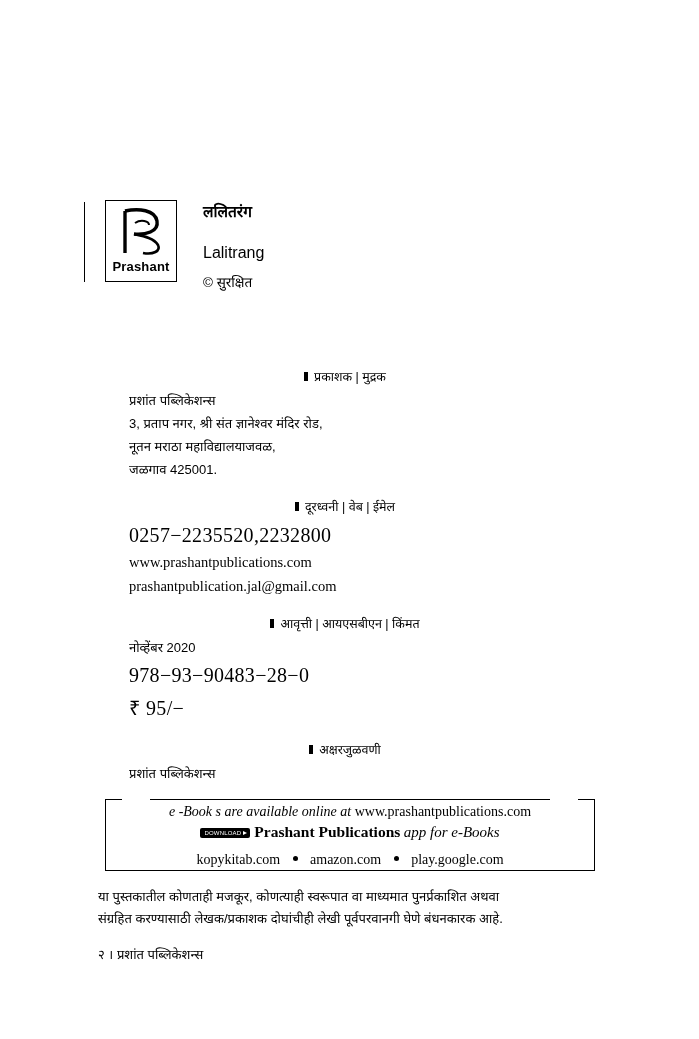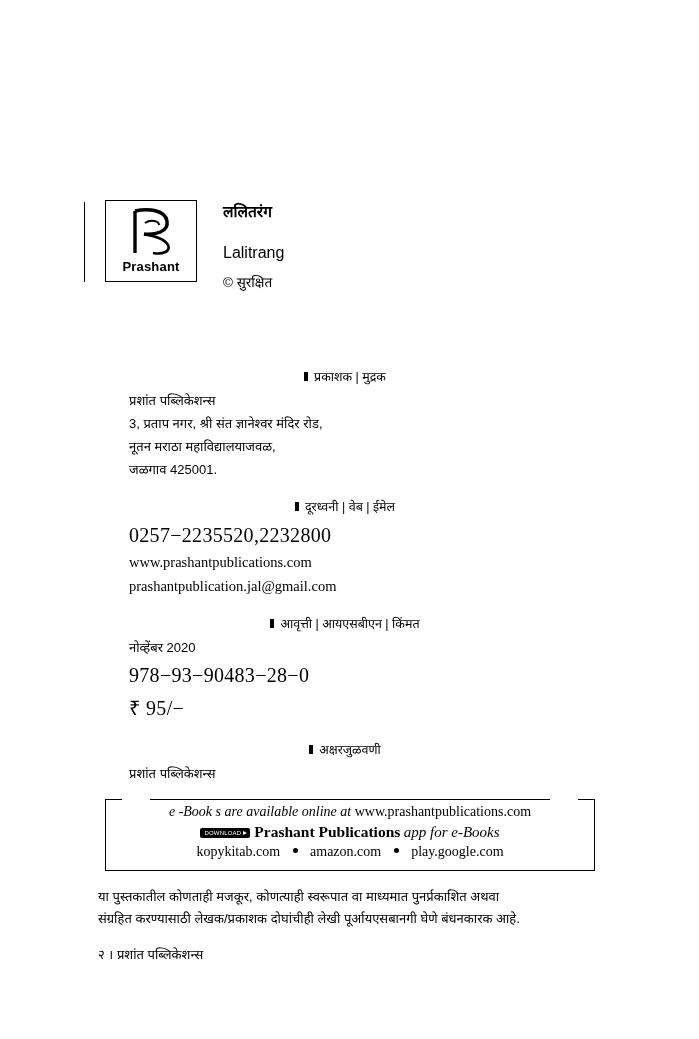--- a/index.html
+++ b/index.html
@@ -25,21 +25,21 @@
 
   
   .masthead {
     position: absolute;
     left: 105px;
     top: 200px;
     display: flex;
     align-items: flex-start;
   }
   .logo-box {
-    width: 92px;
+    width: 72px;
     height: 82px;
     border: 1.6px solid #000;
     box-sizing: border-box;
     display: flex;
     flex-direction: column;
     align-items: center;
     justify-content: flex-start;
     padding-top: 4px;
     position: relative;
   }
@@ -191,21 +191,21 @@
   .promo-pub {
     font-weight: bold;
     font-size: 15.5px;
   }
   .promo-app {
     font-style: italic;
     font-size: 15px;
   }
   .promo-line3 {
     text-align: center;
-    margin-top: 3px;
+    margin-top: 11px;
     font-size: 14px;
     white-space: nowrap;
   }
   .dot {
     display: inline-block;
     width: 5px;
     height: 5px;
     border-radius: 50%;
     background: #000;
     margin: 0 9px;
@@ -322,18 +322,18 @@
       <span>kopykitab.com</span>
       <span class="dot"></span>
       <span>amazon.com</span>
       <span class="dot"></span>
       <span>play.google.com</span>
     </div>
   </div>
 
   <div class="legal">
     <div>या पुस्तकातील कोणताही मजकूर, कोणत्याही स्वरूपात वा माध्यमात पुनर्प्रकाशित अथवा</div>
-    <div>संग्रहित करण्यासाठी लेखक/प्रकाशक दोघांचीही लेखी पूर्आयएसबानगी घेणे बंधनकारक आहे.</div>
+    <div>संग्रहित करण्यासाठी लेखक/प्रकाशक दोघांचीही लेखी पूर्वपरवानगी घेणे बंधनकारक आहे.</div>
   </div>
 
   <div class="footer">२ । प्रशांत पब्लिकेशन्स</div>
 
 </div>
 
 </body></html>

